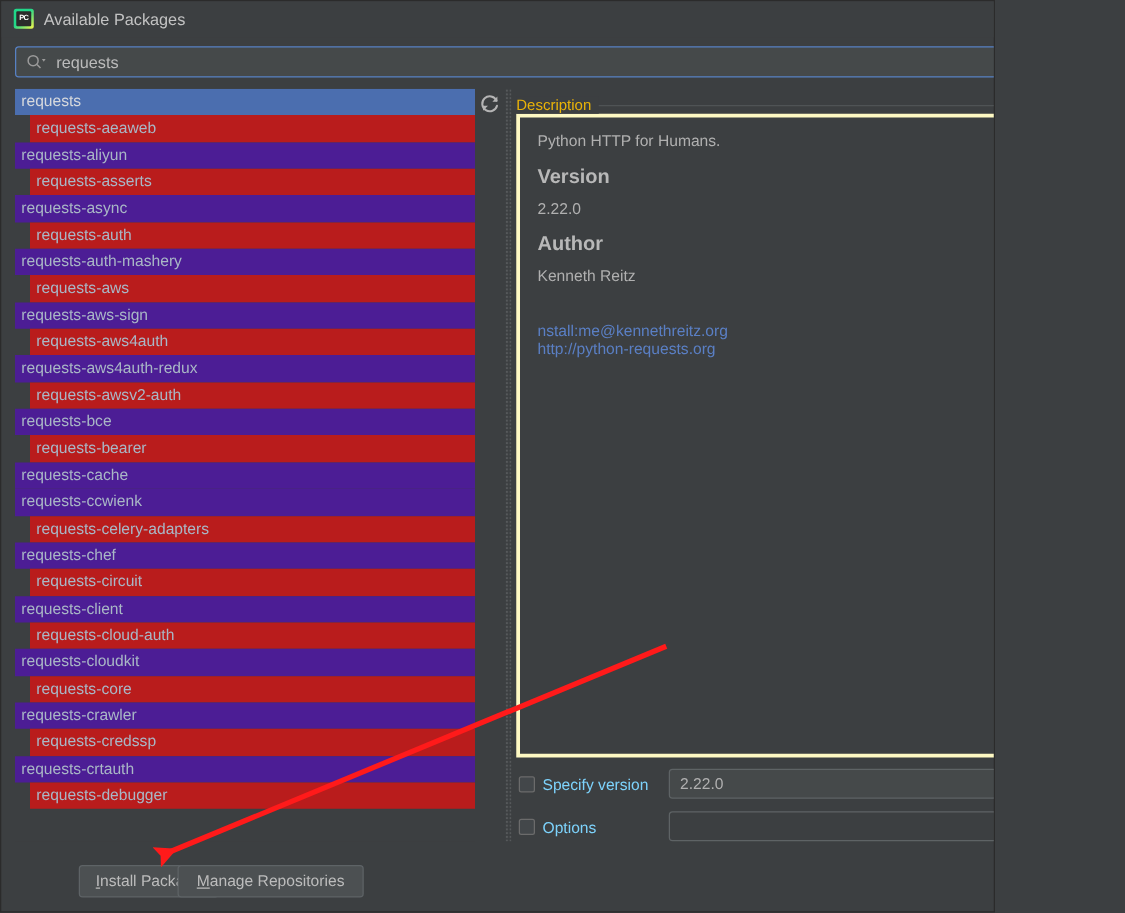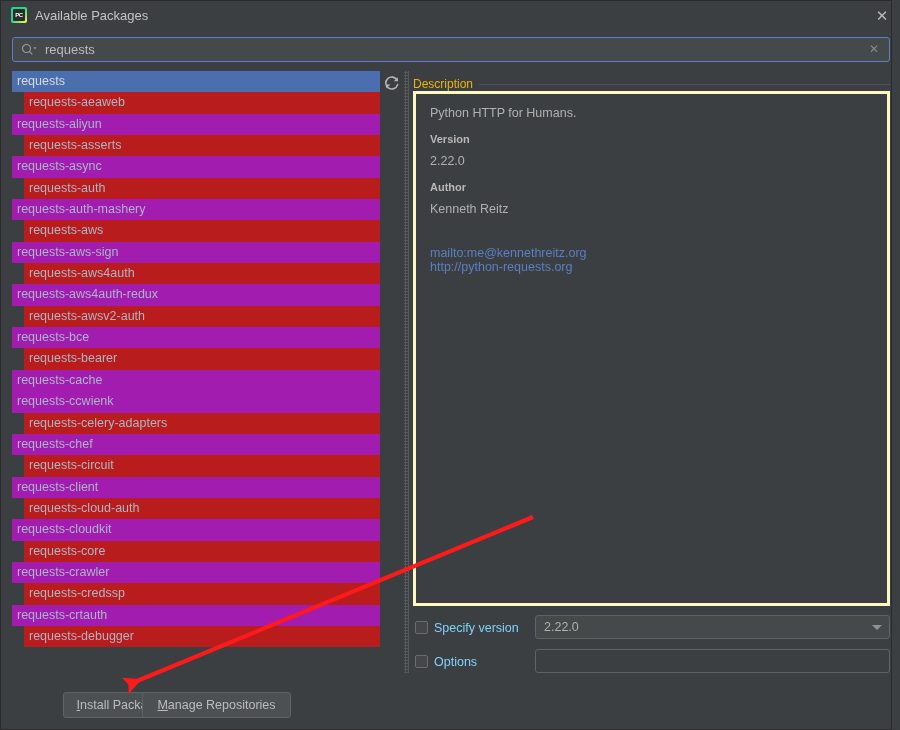--- a/index.html
+++ b/index.html
@@ -14,21 +14,21 @@
     overflow: hidden;
     font-family: "Liberation Sans", sans-serif;
     font-size: 12px;
     color: #bbbbbb;
     -webkit-font-smoothing: antialiased;
   }
 
   .dialog {
     position: absolute;
     left: 0; top: 0;
-    width: 892px;
+    width: 796px;
     height: 730px;
     background: #3c3f41;
     box-sizing: border-box;
     border: 1px solid #2b2b2b;
     overflow: hidden;
   }
 
   
   .titlebar {
     position: absolute;
@@ -130,21 +130,21 @@
   .pkg-row {
     height: 21.35px;
     line-height: 21.35px;
     padding-left: 5px;
     font-size: 12.5px;
     color: #a9b7c6;
     white-space: nowrap;
     overflow: hidden;
     box-sizing: border-box;
   }
-  .pkg-row.odd  { background: #a21caf; }
+  .pkg-row.odd  { background: #4c1d95; }
   .pkg-row.even { background: #b91c1c; margin-left: 12px; }
   .pkg-row.selected {
     background: #4b6eaf;
     color: #d6d9dd;
   }
 
   
   .refresh-btn {
     position: absolute;
     left: 381px; top: 72px;
@@ -216,21 +216,21 @@
     box-sizing: border-box;
     overflow: hidden;
   }
   .desc-inner { padding: 12px 14px 0 14px; }
   .desc-summary {
     font-size: 12.5px;
     color: #b0b0b0;
     margin: 0 0 13px 0;
   }
   .desc-key {
-    font-size: 11px;
+    font-size: 16px;
     font-weight: bold;
     color: #b8b8b8;
     margin: 0 0 9px 0;
   }
   .desc-val {
     font-size: 12.5px;
     color: #b0b0b0;
     margin: 0 0 13px 0;
   }
   .desc-links { margin-top: 30px; }
@@ -408,21 +408,21 @@
     <div class="desc-rule"></div>
     <div class="desc-label">Description</div>
     <div class="desc-box">
       <div class="desc-inner">
         <p class="desc-summary">Python HTTP for Humans.</p>
         <p class="desc-key">Version</p>
         <p class="desc-val">2.22.0</p>
         <p class="desc-key">Author</p>
         <p class="desc-val">Kenneth Reitz</p>
         <div class="desc-links">
-          <a class="desc-link" href="#">mailto:me@kennethreitz.org</a>
+          <a class="desc-link" href="#">nstall:me@kennethreitz.org</a>
           <a class="desc-link" href="#">http://python-requests.org</a>
         </div>
       </div>
     </div>
   </div>
 
   <div class="opt-row" style="left:414px; top:618px; width:470px;">
     <div class="cbox"></div>
     <div class="cbox-label">Specify version</div>
   </div>

